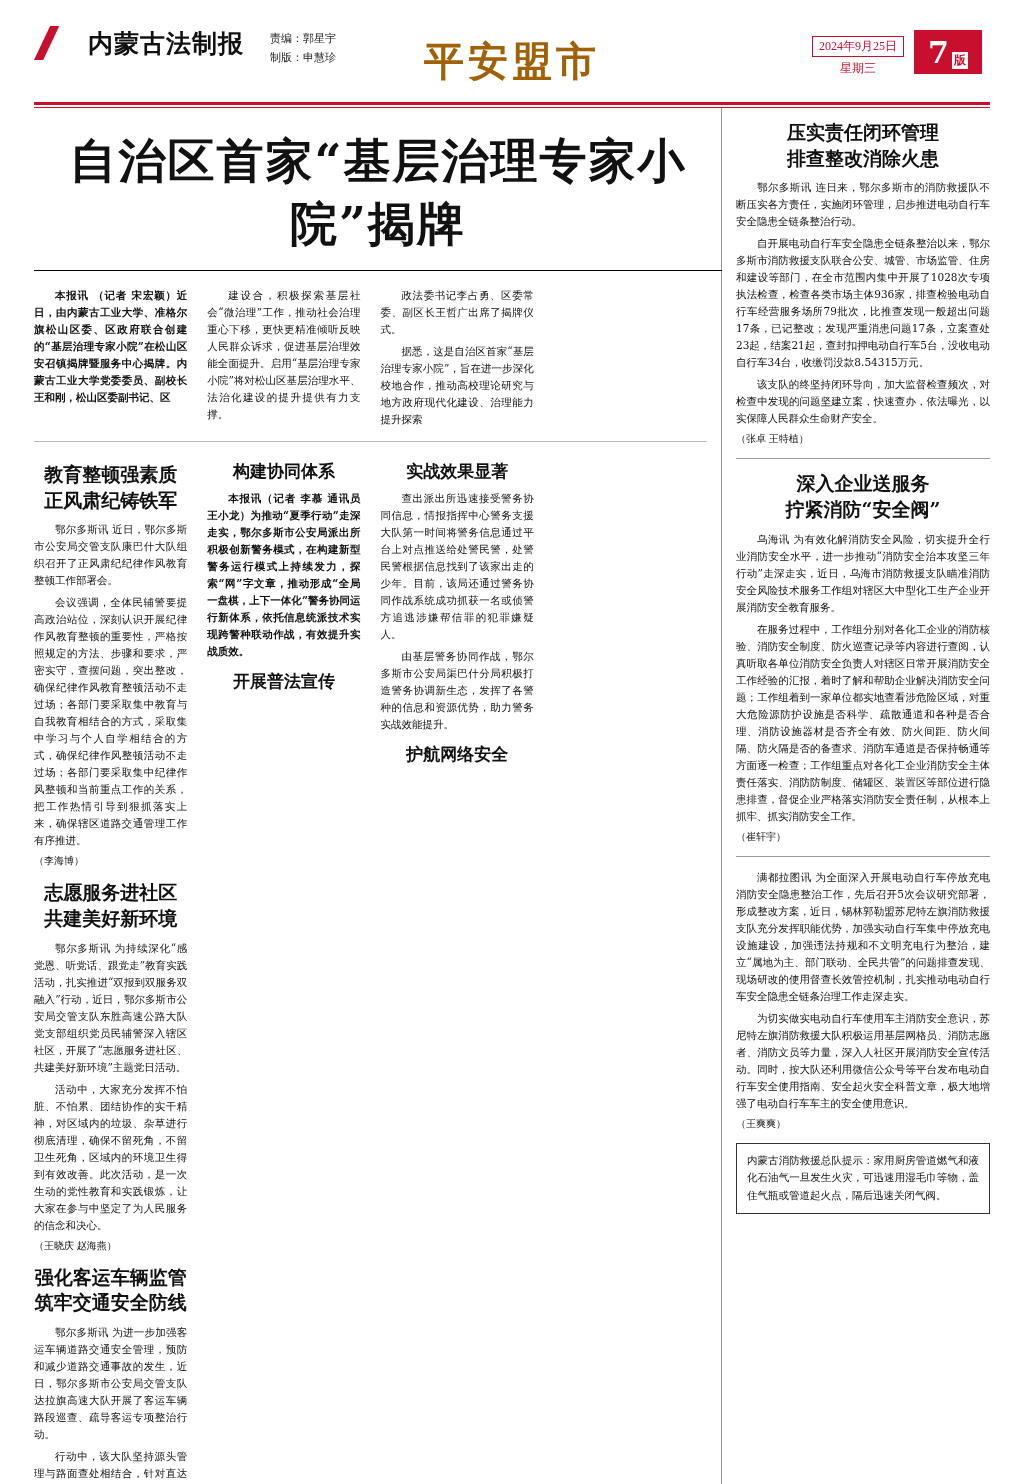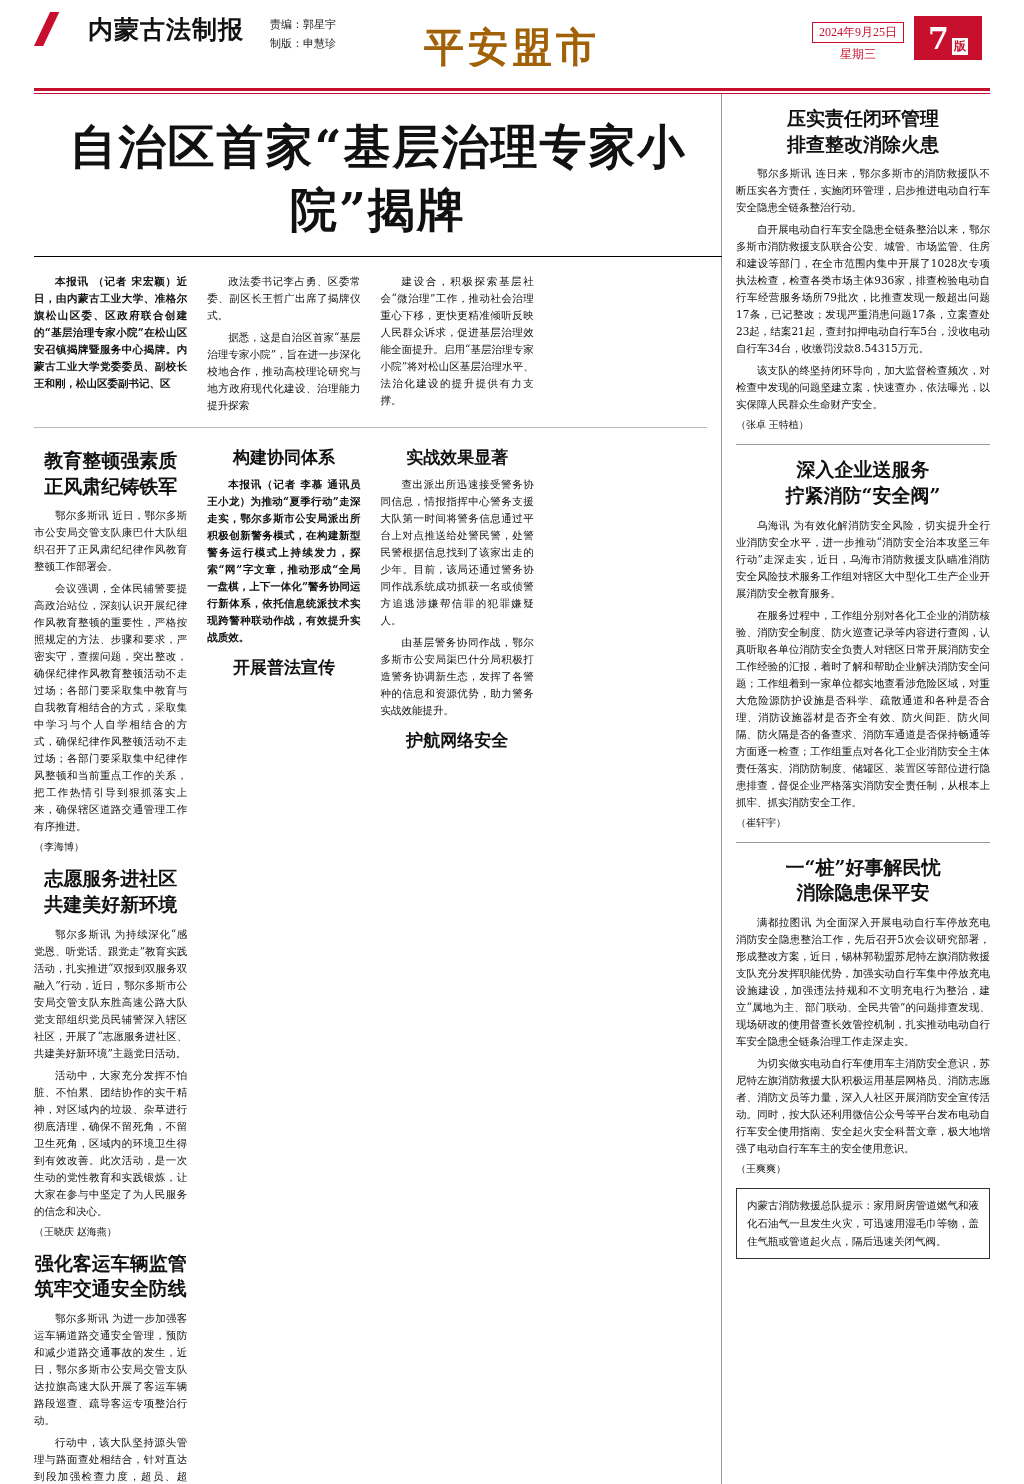--- a/index.html
+++ b/index.html
@@ -4,21 +4,21 @@
 <style>
   * { box-sizing: border-box; }
   html, body { margin:0; padding:0; }
   body {
     width:1024px; height:1484px;
     background:#ffffff;
     font-family:"Liberation Serif", serif;
     color:#111;
     position:relative;
   }
-  .page { width:1024px; height:1484px; padding:12px 34px 18px 34px; position:relative; }
+  .page { width:1024px; height:1484px; padding:26px 34px 18px 34px; position:relative; }
 
   
   .masthead { display:flex; align-items:flex-start; height:72px; position:relative; }
   .logo-wrap { display:flex; align-items:center; gap:8px; }
   .logo-mark {
     width:46px; height:34px; background:#c8102e;
     clip-path:polygon(0 100%, 35% 0, 55% 0, 20% 100%);
     position:relative;
   }
   .logo-mark::after{
@@ -113,25 +113,25 @@
 
       <div class="headline-wrap">
         <div class="headline">自治区首家“基层治理专家小院”揭牌</div>
       </div>
 
       <div class="cols4">
         <div class="col">
           <p class="t lead">本报讯 （记者 宋宏颖）近日，由内蒙古工业大学、准格尔旗松山区委、区政府联合创建的“基层治理专家小院”在松山区安召镇揭牌暨服务中心揭牌。内蒙古工业大学党委委员、副校长王和刚，松山区委副书记、区</p>
         </div>
         <div class="col">
+          <p class="t">建设合，积极探索基层社会“微治理”工作，推动社会治理重心下移，更快更精准倾听反映人民群众诉求，促进基层治理效能全面提升。启用“基层治理专家小院”将对松山区基层治理水平、法治化建设的提升提供有力支撑。</p>
+        </div>
+        <div class="col">
           <p class="t">政法委书记李占勇、区委常委、副区长王哲广出席了揭牌仪式。</p>
           <p class="t">据悉，这是自治区首家“基层治理专家小院”，旨在进一步深化校地合作，推动高校理论研究与地方政府现代化建设、治理能力提升探索</p>
-        </div>
-        <div class="col">
-          <p class="t">建设合，积极探索基层社会“微治理”工作，推动社会治理重心下移，更快更精准倾听反映人民群众诉求，促进基层治理效能全面提升。启用“基层治理专家小院”将对松山区基层治理水平、法治化建设的提升提供有力支撑。</p>
         </div>
         <div class="col"></div>
       </div>
 
       <div class="divider"></div>
 
       <div class="cols4">
 
         <div class="col">
           <h2 class="sub">教育整顿强素质<br>正风肃纪铸铁军</h2>
@@ -178,21 +178,20 @@
 
       <div class="r-divider"></div>
 
       <h2 class="sub">深入企业送服务<br>拧紧消防“安全阀”</h2>
       <p class="t">乌海讯 为有效化解消防安全风险，切实提升全行业消防安全水平，进一步推动“消防安全治本攻坚三年行动”走深走实，近日，乌海市消防救援支队瞄准消防安全风险技术服务工作组对辖区大中型化工生产企业开展消防安全教育服务。</p>
       <p class="t">在服务过程中，工作组分别对各化工企业的消防核验、消防安全制度、防火巡查记录等内容进行查阅，认真听取各单位消防安全负责人对辖区日常开展消防安全工作经验的汇报，着时了解和帮助企业解决消防安全问题；工作组着到一家单位都实地查看涉危险区域，对重大危险源防护设施是否科学、疏散通道和各种是否合理、消防设施器材是否齐全有效、防火间距、防火间隔、防火隔是否的备查求、消防车通道是否保持畅通等方面逐一检查；工作组重点对各化工企业消防安全主体责任落实、消防防制度、储罐区、装置区等部位进行隐患排查，督促企业严格落实消防安全责任制，从根本上抓牢、抓实消防安全工作。</p>
       <div class="sig">（崔轩宇）</div>
 
       <div class="r-divider"></div>
 
-      <h2 class="sub">一“桩”好事解民忧<br>消除隐患保平安</h2>
       <p class="t">满都拉图讯 为全面深入开展电动自行车停放充电消防安全隐患整治工作，先后召开5次会议研究部署，形成整改方案，近日，锡林郭勒盟苏尼特左旗消防救援支队充分发挥职能优势，加强实动自行车集中停放充电设施建设，加强违法持规和不文明充电行为整治，建立“属地为主、部门联动、全民共管”的问题排查发现、现场研改的使用督查长效管控机制，扎实推动电动自行车安全隐患全链条治理工作走深走实。</p>
       <p class="t">为切实做实电动自行车使用车主消防安全意识，苏尼特左旗消防救援大队积极运用基层网格员、消防志愿者、消防文员等力量，深入人社区开展消防安全宣传活动。同时，按大队还利用微信公众号等平台发布电动自行车安全使用指南、安全起火安全科普文章，极大地增强了电动自行车车主的安全使用意识。</p>
       <div class="sig">（王爽爽）</div>
 
       <div class="notice">内蒙古消防救援总队提示：家用厨房管道燃气和液化石油气一旦发生火灾，可迅速用湿毛巾等物，盖住气瓶或管道起火点，隔后迅速关闭气阀。</div>
     </div>
   </div>
 
 </div>
 

